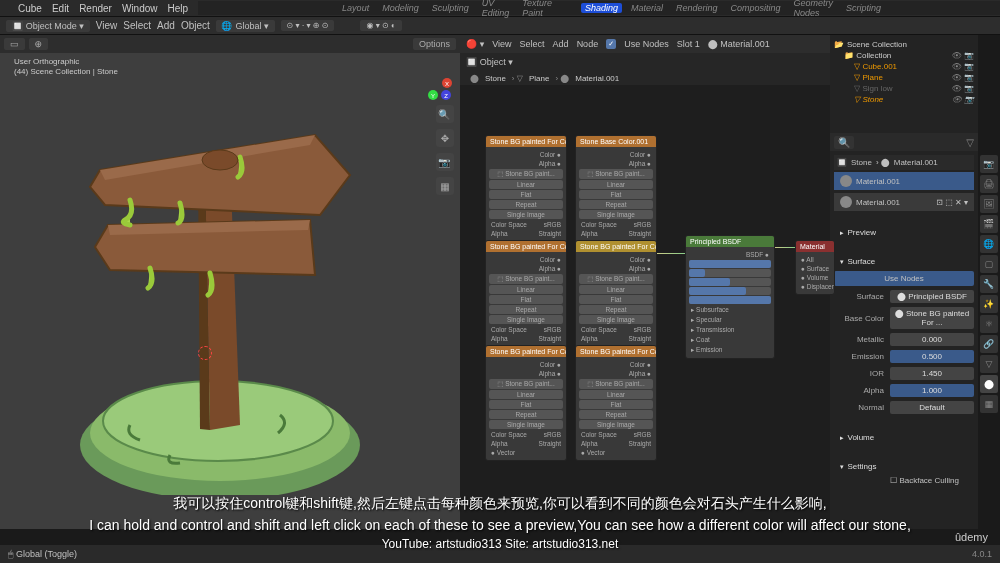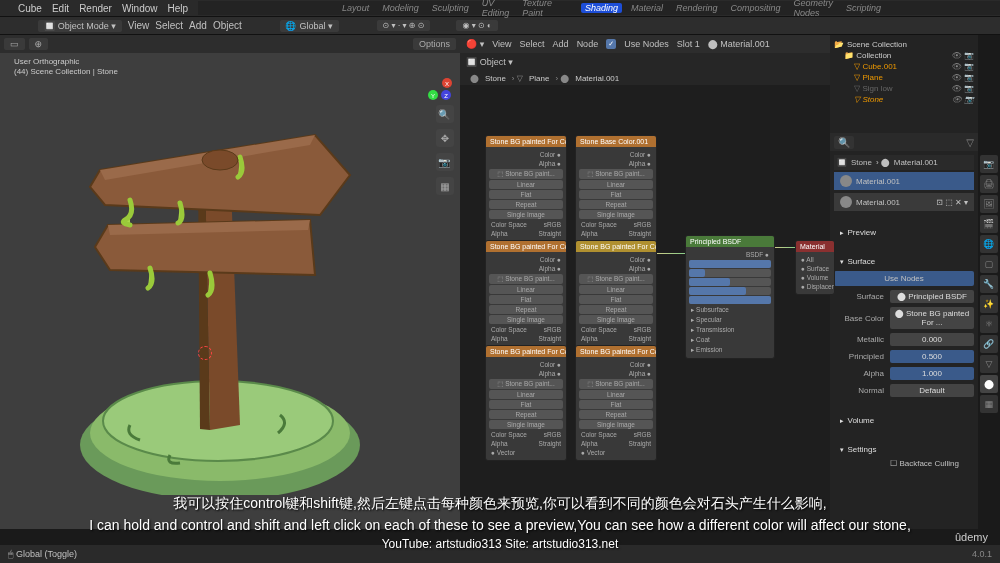--- a/index.html
+++ b/index.html
@@ -3,21 +3,21 @@
 <meta charset="utf-8">
 <style>
 * { margin:0; padding:0; box-sizing:border-box; font-family:Arial,sans-serif; }
 body { background:#1a1a1a; color:#c0c0c0; font-size:10px; width:1000px; height:563px; overflow:hidden; position:relative; }
 .topbar { height:17px; background:#2a2a2a; display:flex; align-items:center; padding:0 8px; gap:10px; border-bottom:1px solid #111; }
 .topbar span { color:#ccc; cursor:pointer; }
 .workspace-tabs { height:14px; background:#232323; display:flex; align-items:center; gap:5px; padding:0 140px; font-size:9px; }
 .workspace-tabs span { padding:0 4px; color:#888;font-style:italic; }
 .workspace-tabs .active { background:#1d4ed8; color:#fff; border-radius:2px;margin-left:20px; }
 .toolbar { height:18px; background:#2d2d2d; display:flex; align-items:center; padding:0 6px; gap:6px; border-bottom:1px solid #111; }
-.toolbar .sel { background:#3a3a3a; padding:1px 6px; border-radius:2px; font-size:9px;margin-left:32px; }
+.toolbar .sel { background:#3a3a3a; padding:1px 6px; border-radius:2px; font-size:9px; }
 .main { display:flex; height:494px; }
 .viewport { width:460px; background:#3e3e3e; position:relative; }
 .vp-header { height:18px; background:#2d2d2d; display:flex; align-items:center; padding:0 4px; gap:4px; font-size:9px; }
 .vp-header .btn { background:#3a3a3a; padding:1px 6px; border-radius:2px; color:#aaa; }
 .vp-info { position:absolute; top:22px; left:14px; font-size:8px; color:#ccc; line-height:1.3; }
 .vp-gizmo { position:absolute; top:40px; right:10px; width:24px; height:24px; }
 .vp-icons { position:absolute; top:70px; right:6px; display:flex; flex-direction:column; gap:6px; }
 .vp-icons div { width:18px; height:18px; background:#444; border-radius:3px; display:flex; align-items:center; justify-content:center; color:#aaa; font-size:10px; }
 .cursor { position:absolute; top:63%; left:43%; width:14px; height:14px; border:1px dashed #f44; border-radius:50%; }
 .scene-3d { position:absolute; top:40px; left:30px; width:380px; height:420px; }
@@ -356,22 +356,26 @@
             </div>
           <div class="prop-item">
               <span class="prop-label">Base Color</span>
               <span class="prop-val">⬤ <span>Stone BG painted For ...</span></span>
             </div>
           <div class="prop-item">
               <span class="prop-label">Metallic</span>
               <span class="prop-val">0.000</span>
             </div>
           <div class="prop-item">
-              <span class="prop-label">Principled</span>
+              <span class="prop-label">Emission</span>
               <span class="prop-val blue">0.500</span>
+            </div>
+          <div class="prop-item">
+              <span class="prop-label">IOR</span>
+              <span class="prop-val">1.450</span>
             </div>
           <div class="prop-item">
               <span class="prop-label">Alpha</span>
               <span class="prop-val blue">1.000</span>
             </div>
           <div class="prop-item">
               <span class="prop-label">Normal</span>
               <span class="prop-val">Default</span>
             </div>
         </div>

